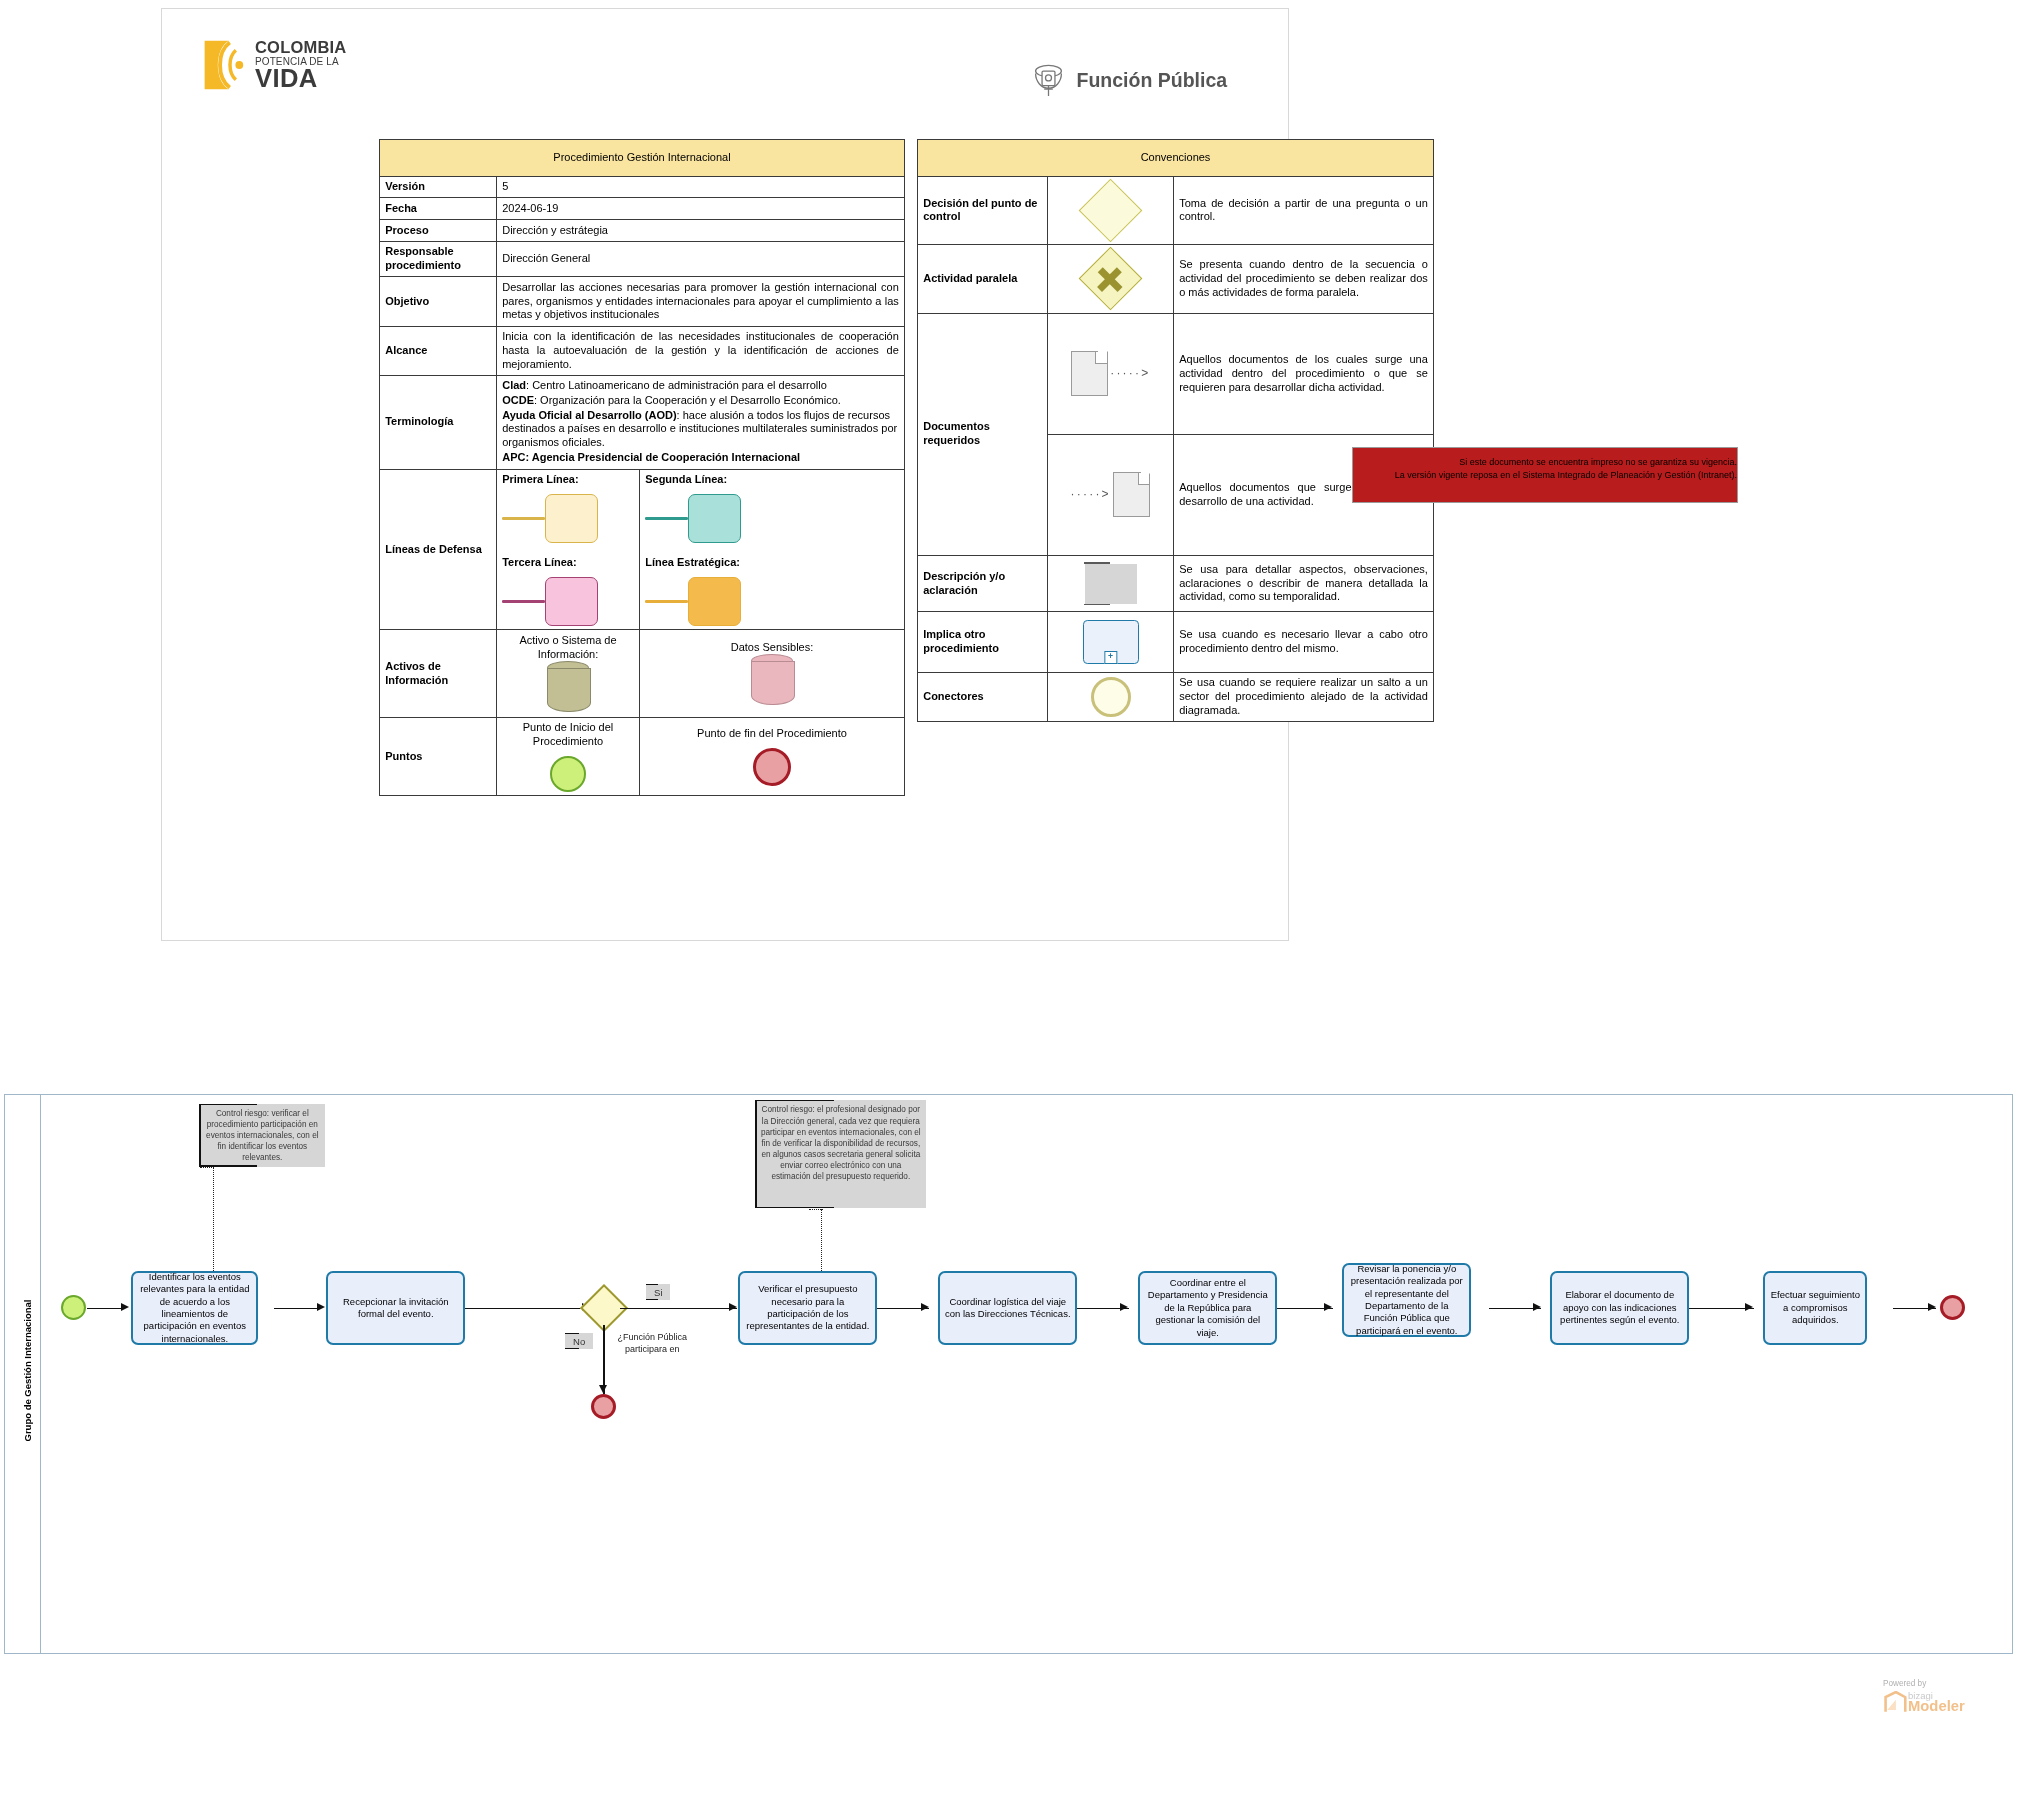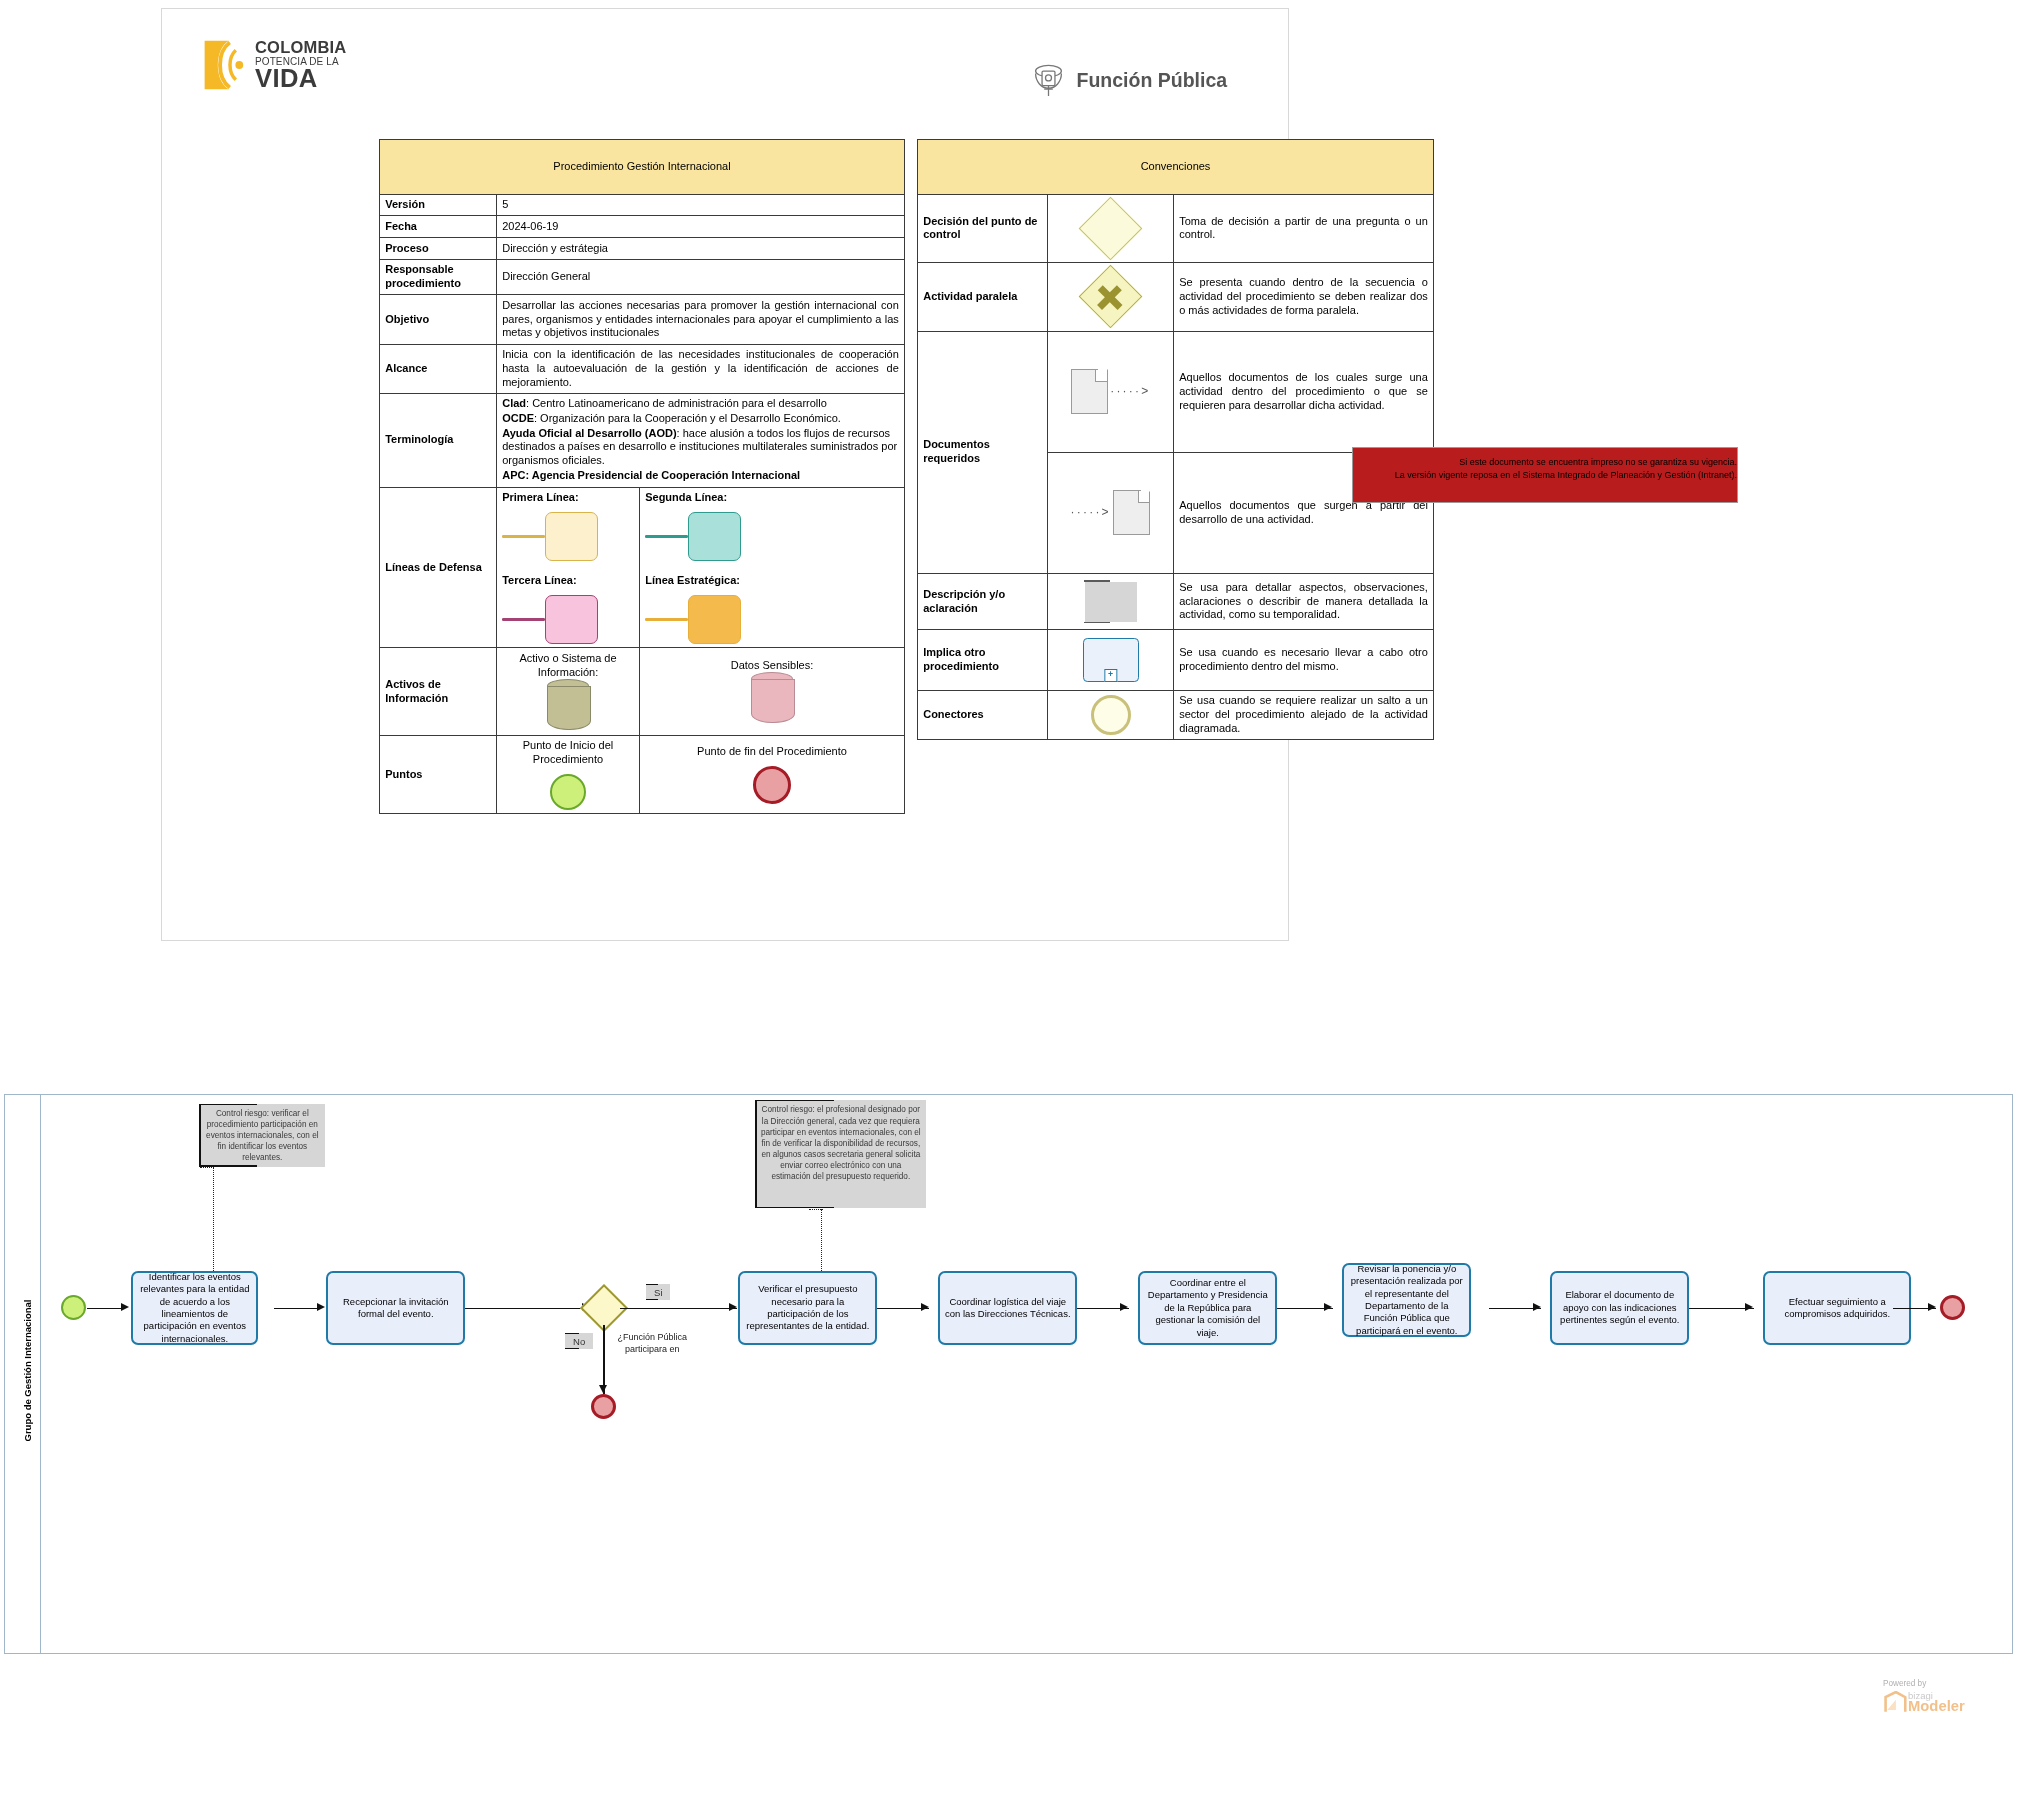--- a/index.html
+++ b/index.html
@@ -14,21 +14,21 @@
   .col-w1{font-size:16.5px;font-weight:bold;letter-spacing:0.2px;color:#3b3b3b;}
   .col-w2{font-size:10px;color:#3b3b3b;margin-top:1.3px;letter-spacing:0.1px;}
   .col-w3{font-size:25.6px;font-weight:bold;color:#3b3b3b;margin-top:-0.9px;letter-spacing:0.4px;}
 
   #logo-fp{position:absolute;left:868px;top:48px;width:208px;height:48px;display:flex;align-items:center;gap:9.5px;}
   #logo-fp .fp-text{font-size:19.5px;font-weight:bold;color:#555;}
 
   
   table.tbl{border-collapse:collapse;position:absolute;table-layout:fixed;}
   table.tbl td,table.tbl th{border:0.9px solid #3a3a3a;padding:3.5px 5.2px;font-size:11px;vertical-align:middle;line-height:1.25;background:#fff;}
-  .hdr{background:#fae5a0 !important;text-align:center;font-size:12px;padding:20px 0 !important;}
+  .hdr{background:#fae5a0 !important;text-align:center;font-size:12px;padding:11px 0 !important;}
   .lbl{font-weight:bold;width:117px;}
   .just{text-align:justify;}
   .ctr{text-align:center;}
 
   #tbl-left{left:217px;top:130px;width:525px;}
   #tbl-right{left:755px;top:130px;width:516px;}
   .ln-wrap{display:flex;align-items:center;margin-top:7px;}
   .ln-bar{height:3px;width:43px;border-radius:1.3px;}
   .ln-box{width:51px;height:47px;border-radius:7px;border:1.3px solid;}
   .ln-title{font-size:11px;font-weight:bold;}
@@ -376,21 +376,21 @@
   <div class="arrow-r" style="left:1319px;top:208px;"></div>
 
   <div class="task" style="left:1337px;top:168px;width:129px;height:74px;">Revisar la ponencia y/o presentación realizada por el representante del Departamento de la Función Pública que participará en el evento.</div>
   <div class="flow flow-h" style="left:1484px;top:213px;width:52px;"></div>
   <div class="arrow-r" style="left:1528px;top:208px;"></div>
 
   <div class="task" style="left:1545px;top:176px;width:139px;height:74px;">Elaborar el documento de apoyo con las indicaciones pertinentes según el evento.</div>
   <div class="flow flow-h" style="left:1684px;top:213px;width:65px;"></div>
   <div class="arrow-r" style="left:1740px;top:208px;"></div>
 
-  <div class="task" style="left:1758px;top:176px;width:148px;height:74px;">Efectuar seguimiento a compromisos adquiridos.</div>
+  <div class="task" style="left:1758px;top:176px;width:104px;height:74px;">Efectuar seguimiento a compromisos adquiridos.</div>
   <div class="flow flow-h" style="left:1888px;top:213px;width:43px;"></div>
   <div class="arrow-r" style="left:1923px;top:208px;"></div>
   <div class="ev ev-end" style="left:1935px;top:200px;"></div>
 </div>
 
 <div id="footer-brand">
   <div class="pb">Powered by</div>
   <div class="row">
     <svg width="24" height="22.6" viewBox="0 0 56 52">
       <path d="M6 48 V14 L30 2 L52 14 V48" fill="none" stroke="#f2c08a" stroke-width="6"></path>

